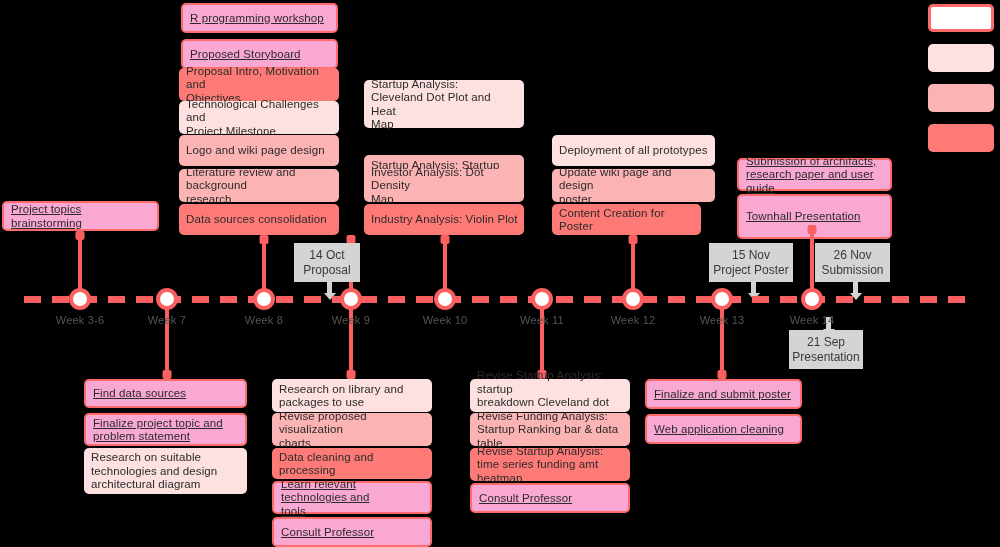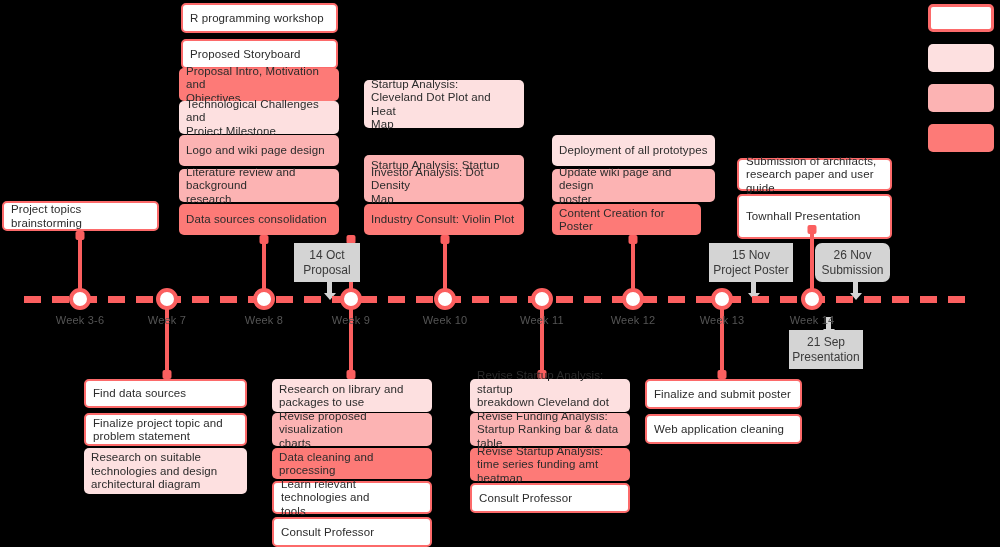--- a/index.html
+++ b/index.html
@@ -27,22 +27,23 @@
     font-size: 11.5px;
     line-height: 13.5px;
     color: #2b2b2b;
     padding: 5px 6px 4px 7px;
     display: flex;
     align-items: center;
     white-space: pre-line;
     letter-spacing: 0.1px;
   }
   .card.lvl-white {
-    background: #ffffff;
+    background: #f9a8d4;
     border: 2.5px solid #fc6a6a;
+    text-decoration: underline;
   }
   .card.lvl-light {
     background: #fde0e0;
     border: none;
   }
   .card.lvl-mid {
     background: #fcb3b3;
     border: none;
   }
   .card.lvl-strong {
@@ -165,21 +166,21 @@
       <div class="card lvl-mid" style="left: 179px; top: 169px; width: 160px; height: 33px;">Literature review and background
 research</div>
       <div class="card lvl-strong" style="left: 179px; top: 204px; width: 160px; height: 31px;">Data sources consolidation</div>
       <div class="card lvl-light" style="left: 364px; top: 80px; width: 160px; height: 48px;">Startup Analysis:
 Cleveland Dot Plot and Heat
 Map</div>
       <div class="card lvl-mid" style="left: 364px; top: 133px; width: 160px; height: 33px; margin-top: 22px;">Startup Analysis: Startup
 Ranking dashboard</div>
       <div class="card lvl-mid" style="left: 364px; top: 169px; width: 160px; height: 33px;">Investor Analysis: Dot Density
 Map</div>
-      <div class="card lvl-strong" style="left: 364px; top: 204px; width: 160px; height: 31px;">Industry Consult: Violin Plot</div>
+      <div class="card lvl-strong" style="left: 364px; top: 204px; width: 160px; height: 31px;">Industry Analysis: Violin Plot</div>
       <div class="card lvl-light" style="left: 552px; top: 135px; width: 163px; height: 31px;">Deployment of all prototypes</div>
       <div class="card lvl-mid" style="left: 552px; top: 169px; width: 163px; height: 33px;">Update wiki page and design
 poster</div>
       <div class="card lvl-strong" style="left: 552px; top: 204px; width: 149px; height: 31px;">Content Creation for Poster</div>
       <div class="card lvl-white" style="left: 737px; top: 158px; width: 155px; height: 33px;">Submission of archifacts,
 research paper and user guide</div>
       <div class="card lvl-white" style="left: 737px; top: 194px; width: 155px; height: 45px;">Townhall Presentation</div>
     </div>
 
   <div id="stems-layer">
@@ -205,21 +206,21 @@
       <div class="stem-cap" style="left: 812px; top: 225px;"></div>
     </div>
 
   <div id="milestone-layer">
       <div class="milestone" style="left: 294px; top: 243px; width: 66px; height: 39px;">14 Oct
 Proposal</div>
       <div class="ms-arrow" style="left: 327px; top: 282px; height: 12px;"></div>
       <div class="milestone" style="left: 709px; top: 243px; width: 84px; height: 39px;">15 Nov
 Project Poster</div>
       <div class="ms-arrow" style="left: 751px; top: 282px; height: 12px;"></div>
-      <div class="milestone" style="left: 815px; top: 243px; width: 75px; height: 39px; border-radius: 7px;">26 Nov
+      <div class="milestone" style="left: 815px; top: 243px; width: 75px; height: 39px;">26 Nov
 Submission</div>
       <div class="ms-arrow" style="left: 853px; top: 282px; height: 12px;"></div>
       <div class="milestone" style="left: 789px; top: 330px; width: 74px; height: 39px;">21 Sep
 Presentation</div>
       <div class="ms-arrow" style="left: 826px; top: 317px; height: 13px;"></div>
     </div>
 
   <div id="axis"></div>
   <div id="nodes-layer">
       <div class="node" style="left: 80px; top: 299px;"></div>

